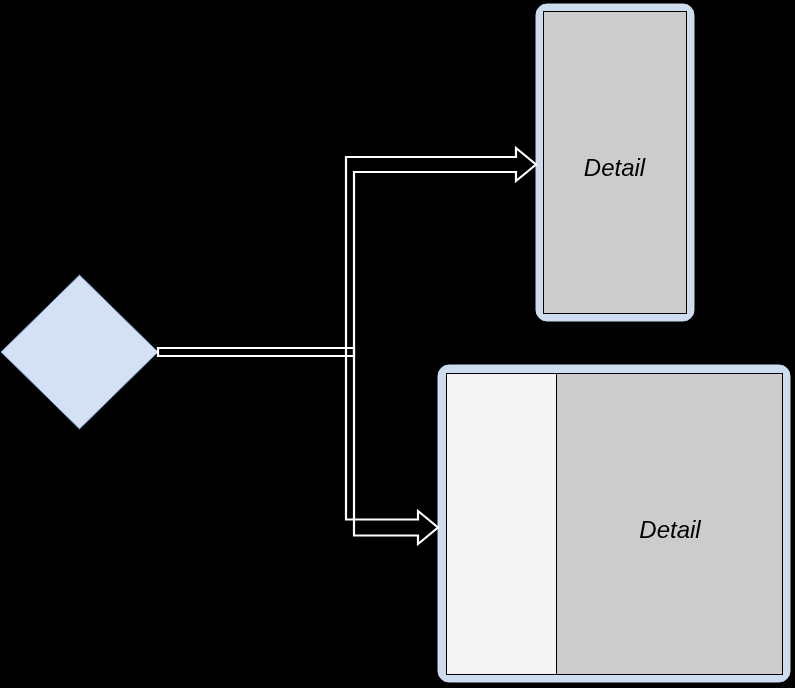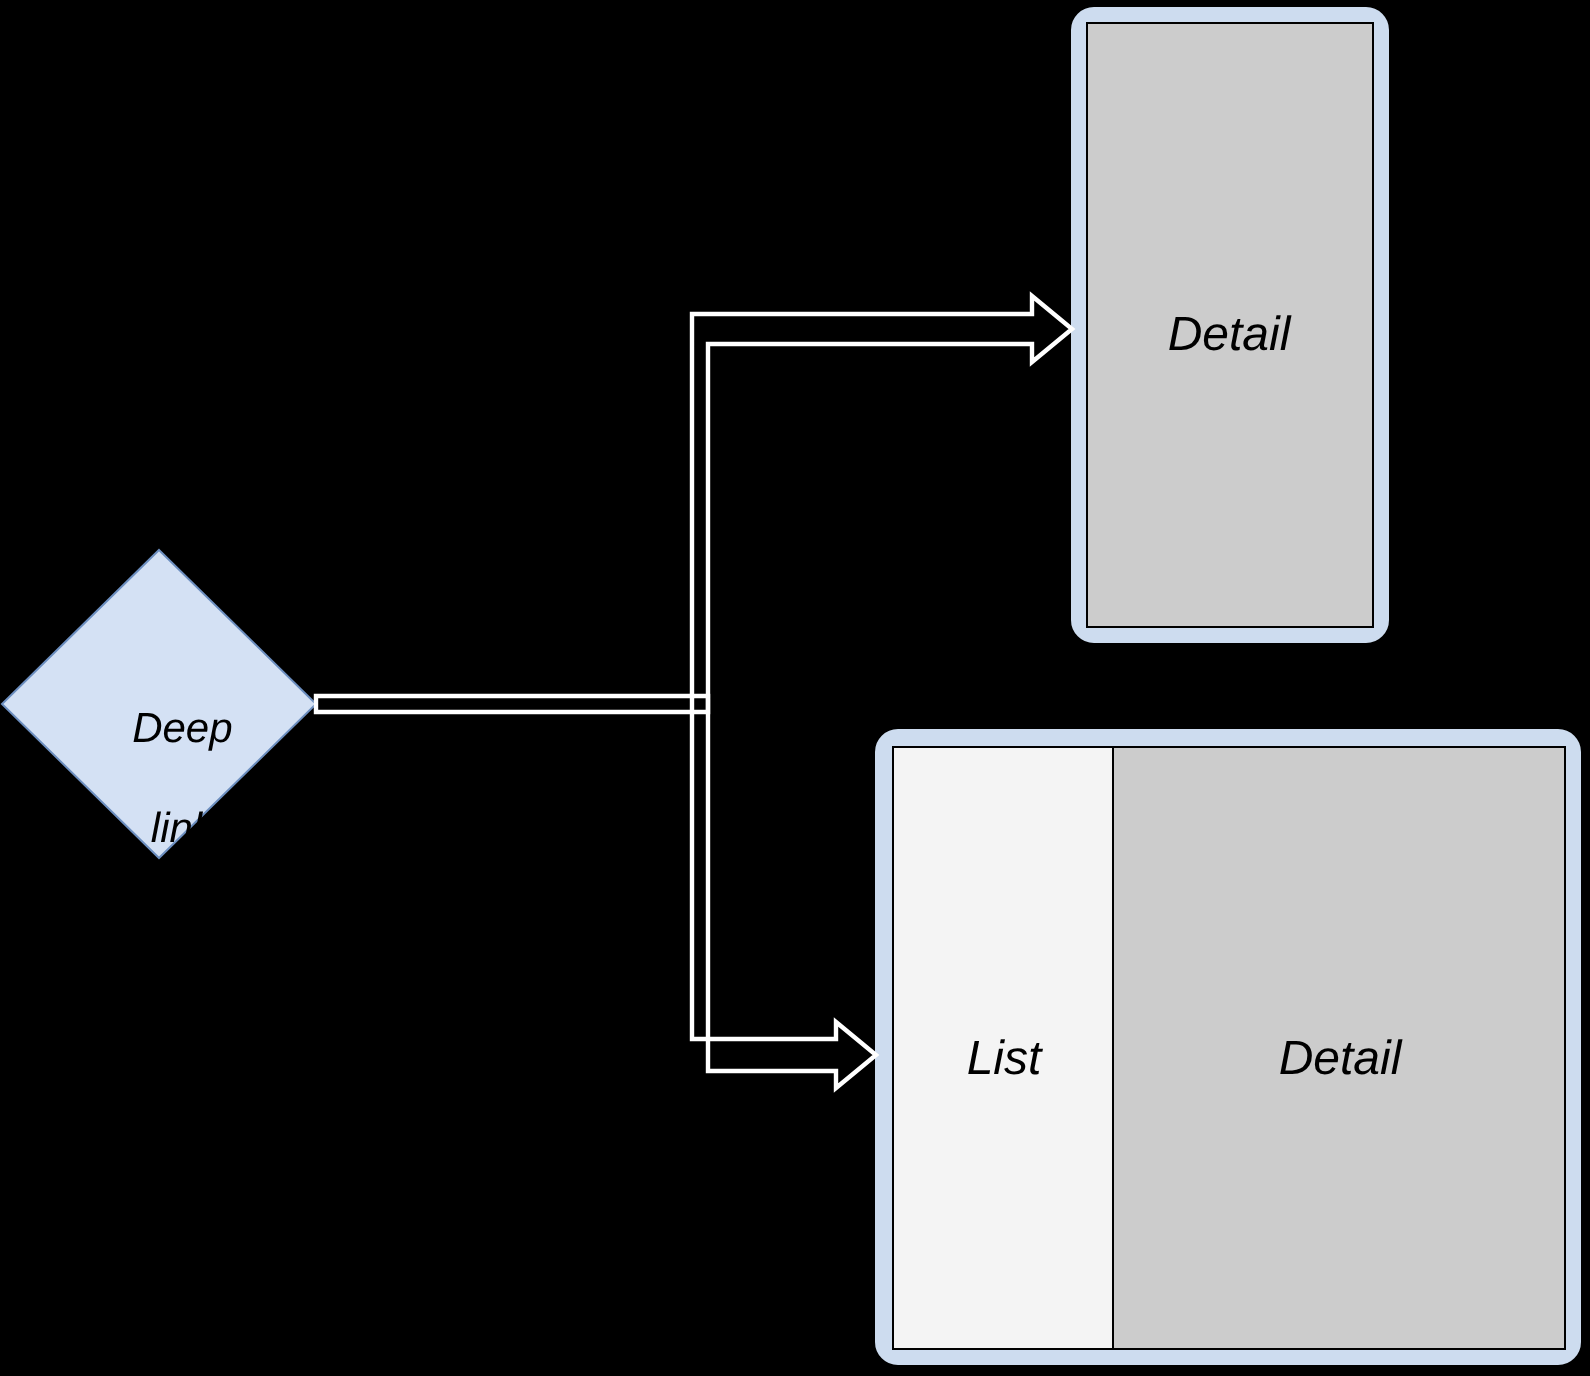--- a/index.html
+++ b/index.html
@@ -64,24 +64,19 @@
     <g>
       <path d="M 158,348 L 346,348 L 346,157 L 516,157 L 516,148 L 536,164.5 L 516,181 L 516,172 L 354,172 L 354,356 L 158,356 Z" fill="none" stroke="#ffffff" stroke-width="2.2" stroke-linejoin="miter" stroke-miterlimit="6"></path>
     </g>
 
     <g>
       <path d="M 346,348 L 346,519.5 L 418,519.5 L 418,511 L 438,527.5 L 418,544 L 418,535.5 L 354,535.5 L 354,348 Z" fill="none" stroke="#ffffff" stroke-width="2.2" stroke-linejoin="miter" stroke-miterlimit="6"></path>
     </g>
 
   </svg>
 
-  <div class="node-label diamond-label" style="left:0px; top:327px; width:159px;">
-    <span>Deep</span><br>
-    <span>link</span>
-  </div>
 
   <div class="node-label" style="left:543px; top:154px; width:143px;">Detail</div>
 
-  <div class="node-label" style="left:447px; top:516px; width:110px;">List</div>
 
   <div class="node-label" style="left:557px; top:516px; width:226px;">Detail</div>
 
 </div>
 
 </body></html>

